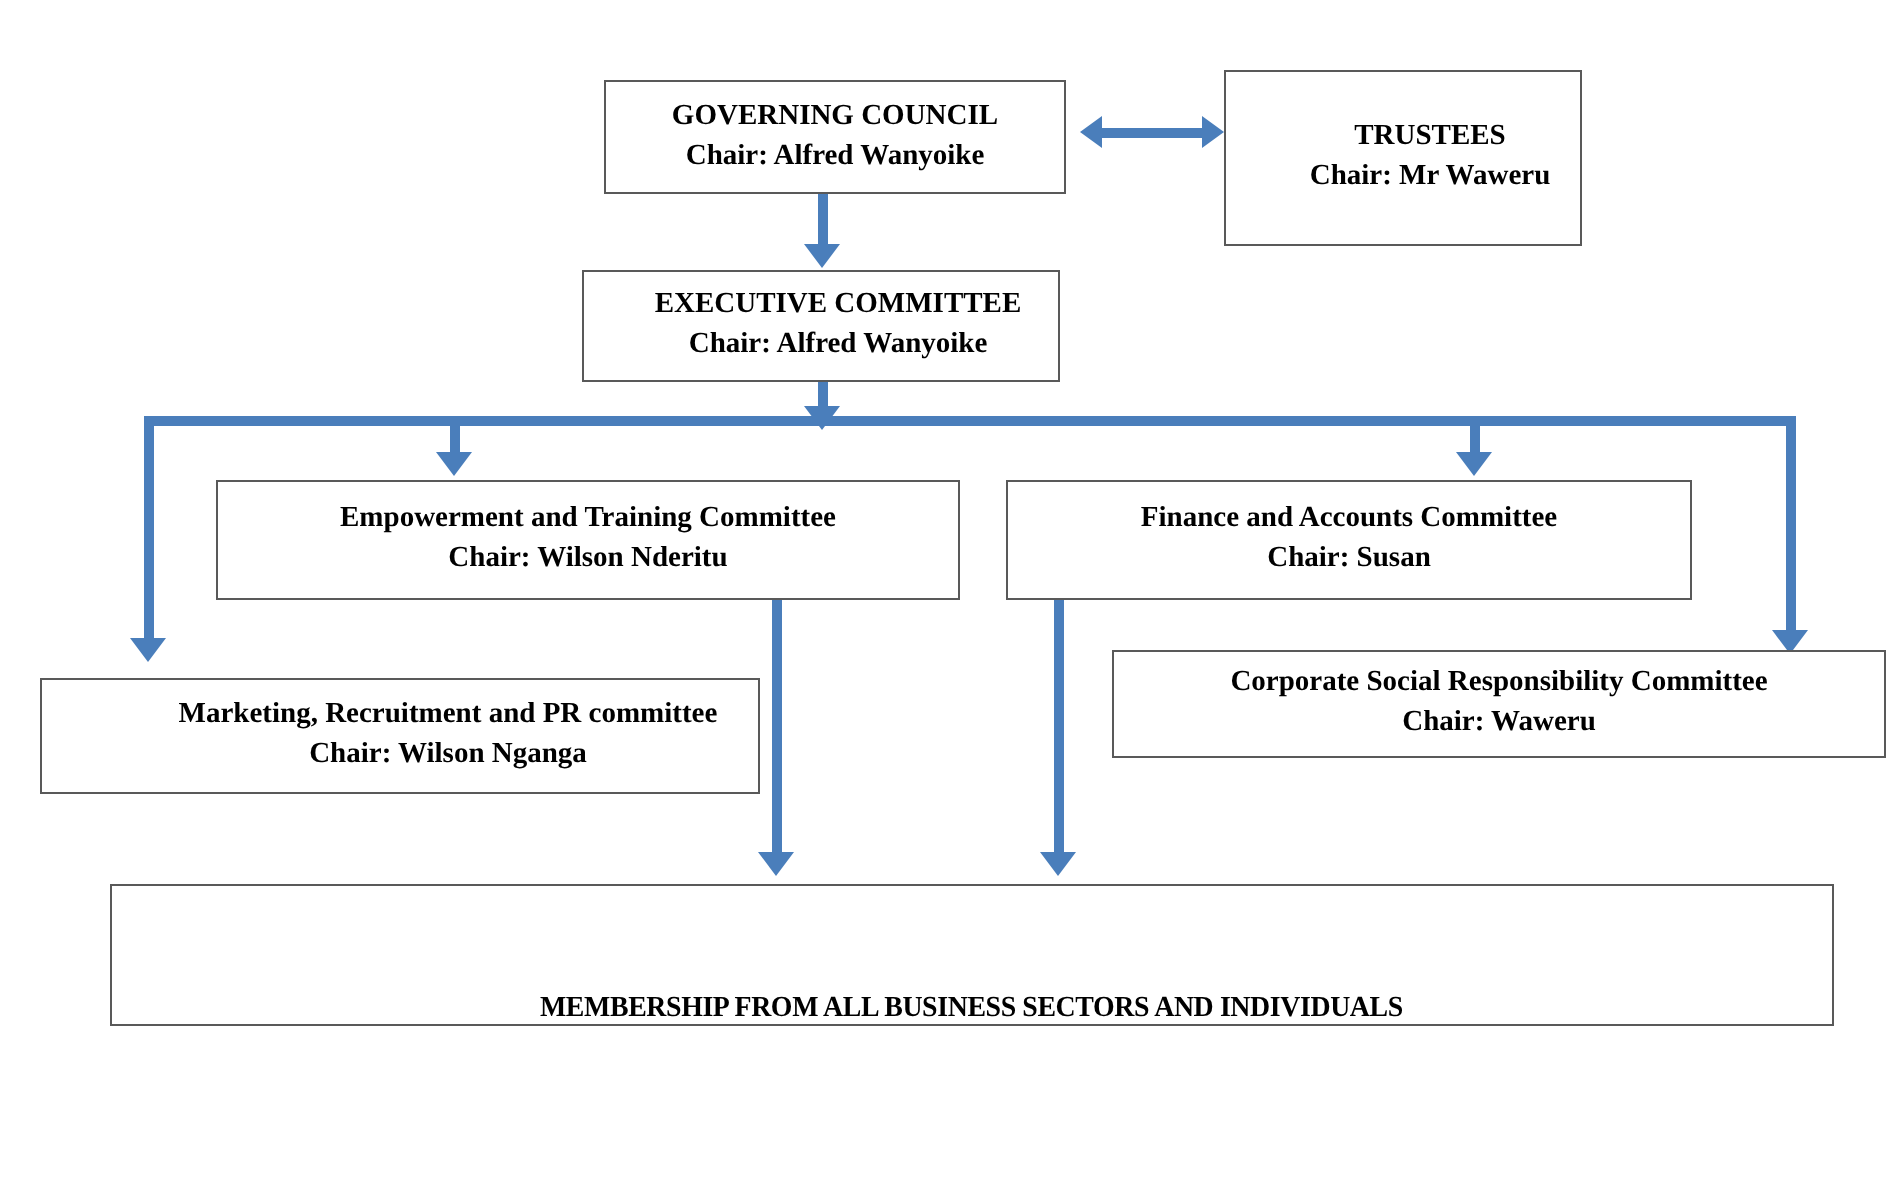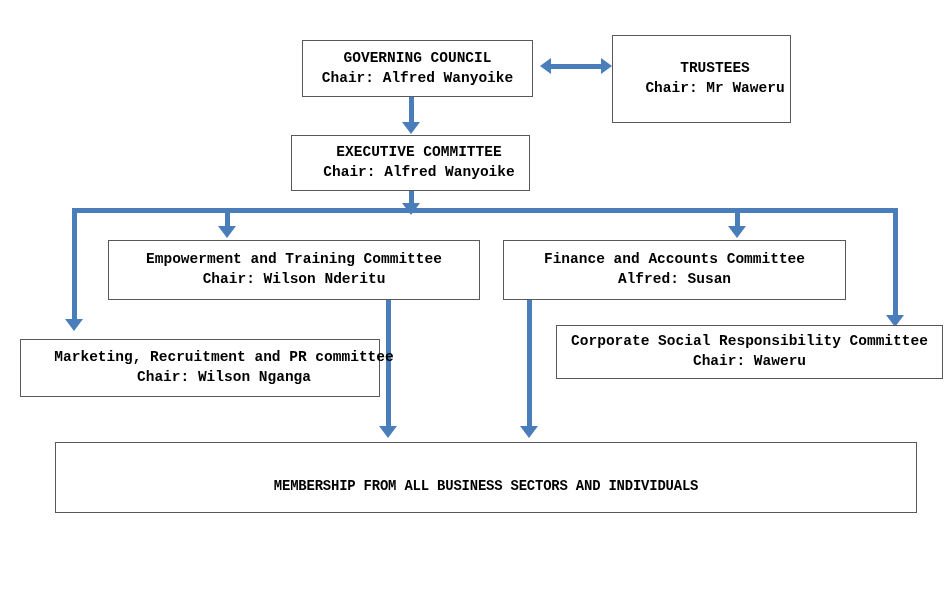--- a/index.html
+++ b/index.html
@@ -5,21 +5,21 @@
   html, body {
     margin: 0;
     padding: 0;
     background: #ffffff;
   }
   #chart-canvas {
     position: relative;
     width: 950px;
     height: 591px;
     background: #ffffff;
-    font-family: Liberation Mono, monospace;
+    font-family: Liberation Serif, serif;
     overflow: hidden;
   }
   .node {
     position: absolute;
     box-sizing: border-box;
     border: 1.5px solid #595959;
     background: #ffffff;
     display: flex;
     flex-direction: column;
     align-items: center;
@@ -40,21 +40,21 @@
 
   
   #node-governing-council { left: 302px; top: 40px;  width: 231px; height: 57px; }
   #node-trustees          { left: 612px; top: 35px;  width: 179px; height: 88px; padding-left: 27px; }
   #node-executive         { left: 291px; top: 135px; width: 239px; height: 56px; padding-left: 17px; }
   #node-empowerment       { left: 108px; top: 240px; width: 372px; height: 60px; }
   #node-finance           { left: 503px; top: 240px; width: 343px; height: 60px; }
   #node-marketing         { left: 20px;  top: 339px; width: 360px; height: 58px; padding-left: 48px; }
   #node-csr               { left: 556px; top: 325px; width: 387px; height: 54px; }
   #node-membership        { left: 55px;  top: 442px; width: 862px; height: 71px;
-                            justify-content: flex-start; padding-top: 34px; }
+                            justify-content: flex-start; padding-top: 52px; }
   #node-membership .node-title {
     font-size: 14.5px;
     letter-spacing: -0.2px;
     transform: scaleX(0.96);
   }
 
   
   .conn-v, .conn-h {
     position: absolute;
     background: #4a7ebb;
@@ -135,21 +135,21 @@
     <span class="line2 node-sub">Chair: Alfred Wanyoike</span>
   </div>
 
   <div class="node" id="node-empowerment">
     <span class="line1 node-title">Empowerment and Training Committee</span>
     <span class="line2 node-sub">Chair: Wilson Nderitu</span>
   </div>
 
   <div class="node" id="node-finance">
     <span class="line1 node-title">Finance and Accounts Committee</span>
-    <span class="line2 node-sub">Alfred: Susan</span>
+    <span class="line2 node-sub">Chair: Susan</span>
   </div>
 
   <div class="node" id="node-marketing">
     <span class="line1 node-title">Marketing, Recruitment and PR committee</span>
     <span class="line2 node-sub">Chair: Wilson Nganga</span>
   </div>
 
   <div class="node" id="node-csr">
     <span class="line1 node-title">Corporate Social Responsibility Committee</span>
     <span class="line2 node-sub">Chair: Waweru</span>

